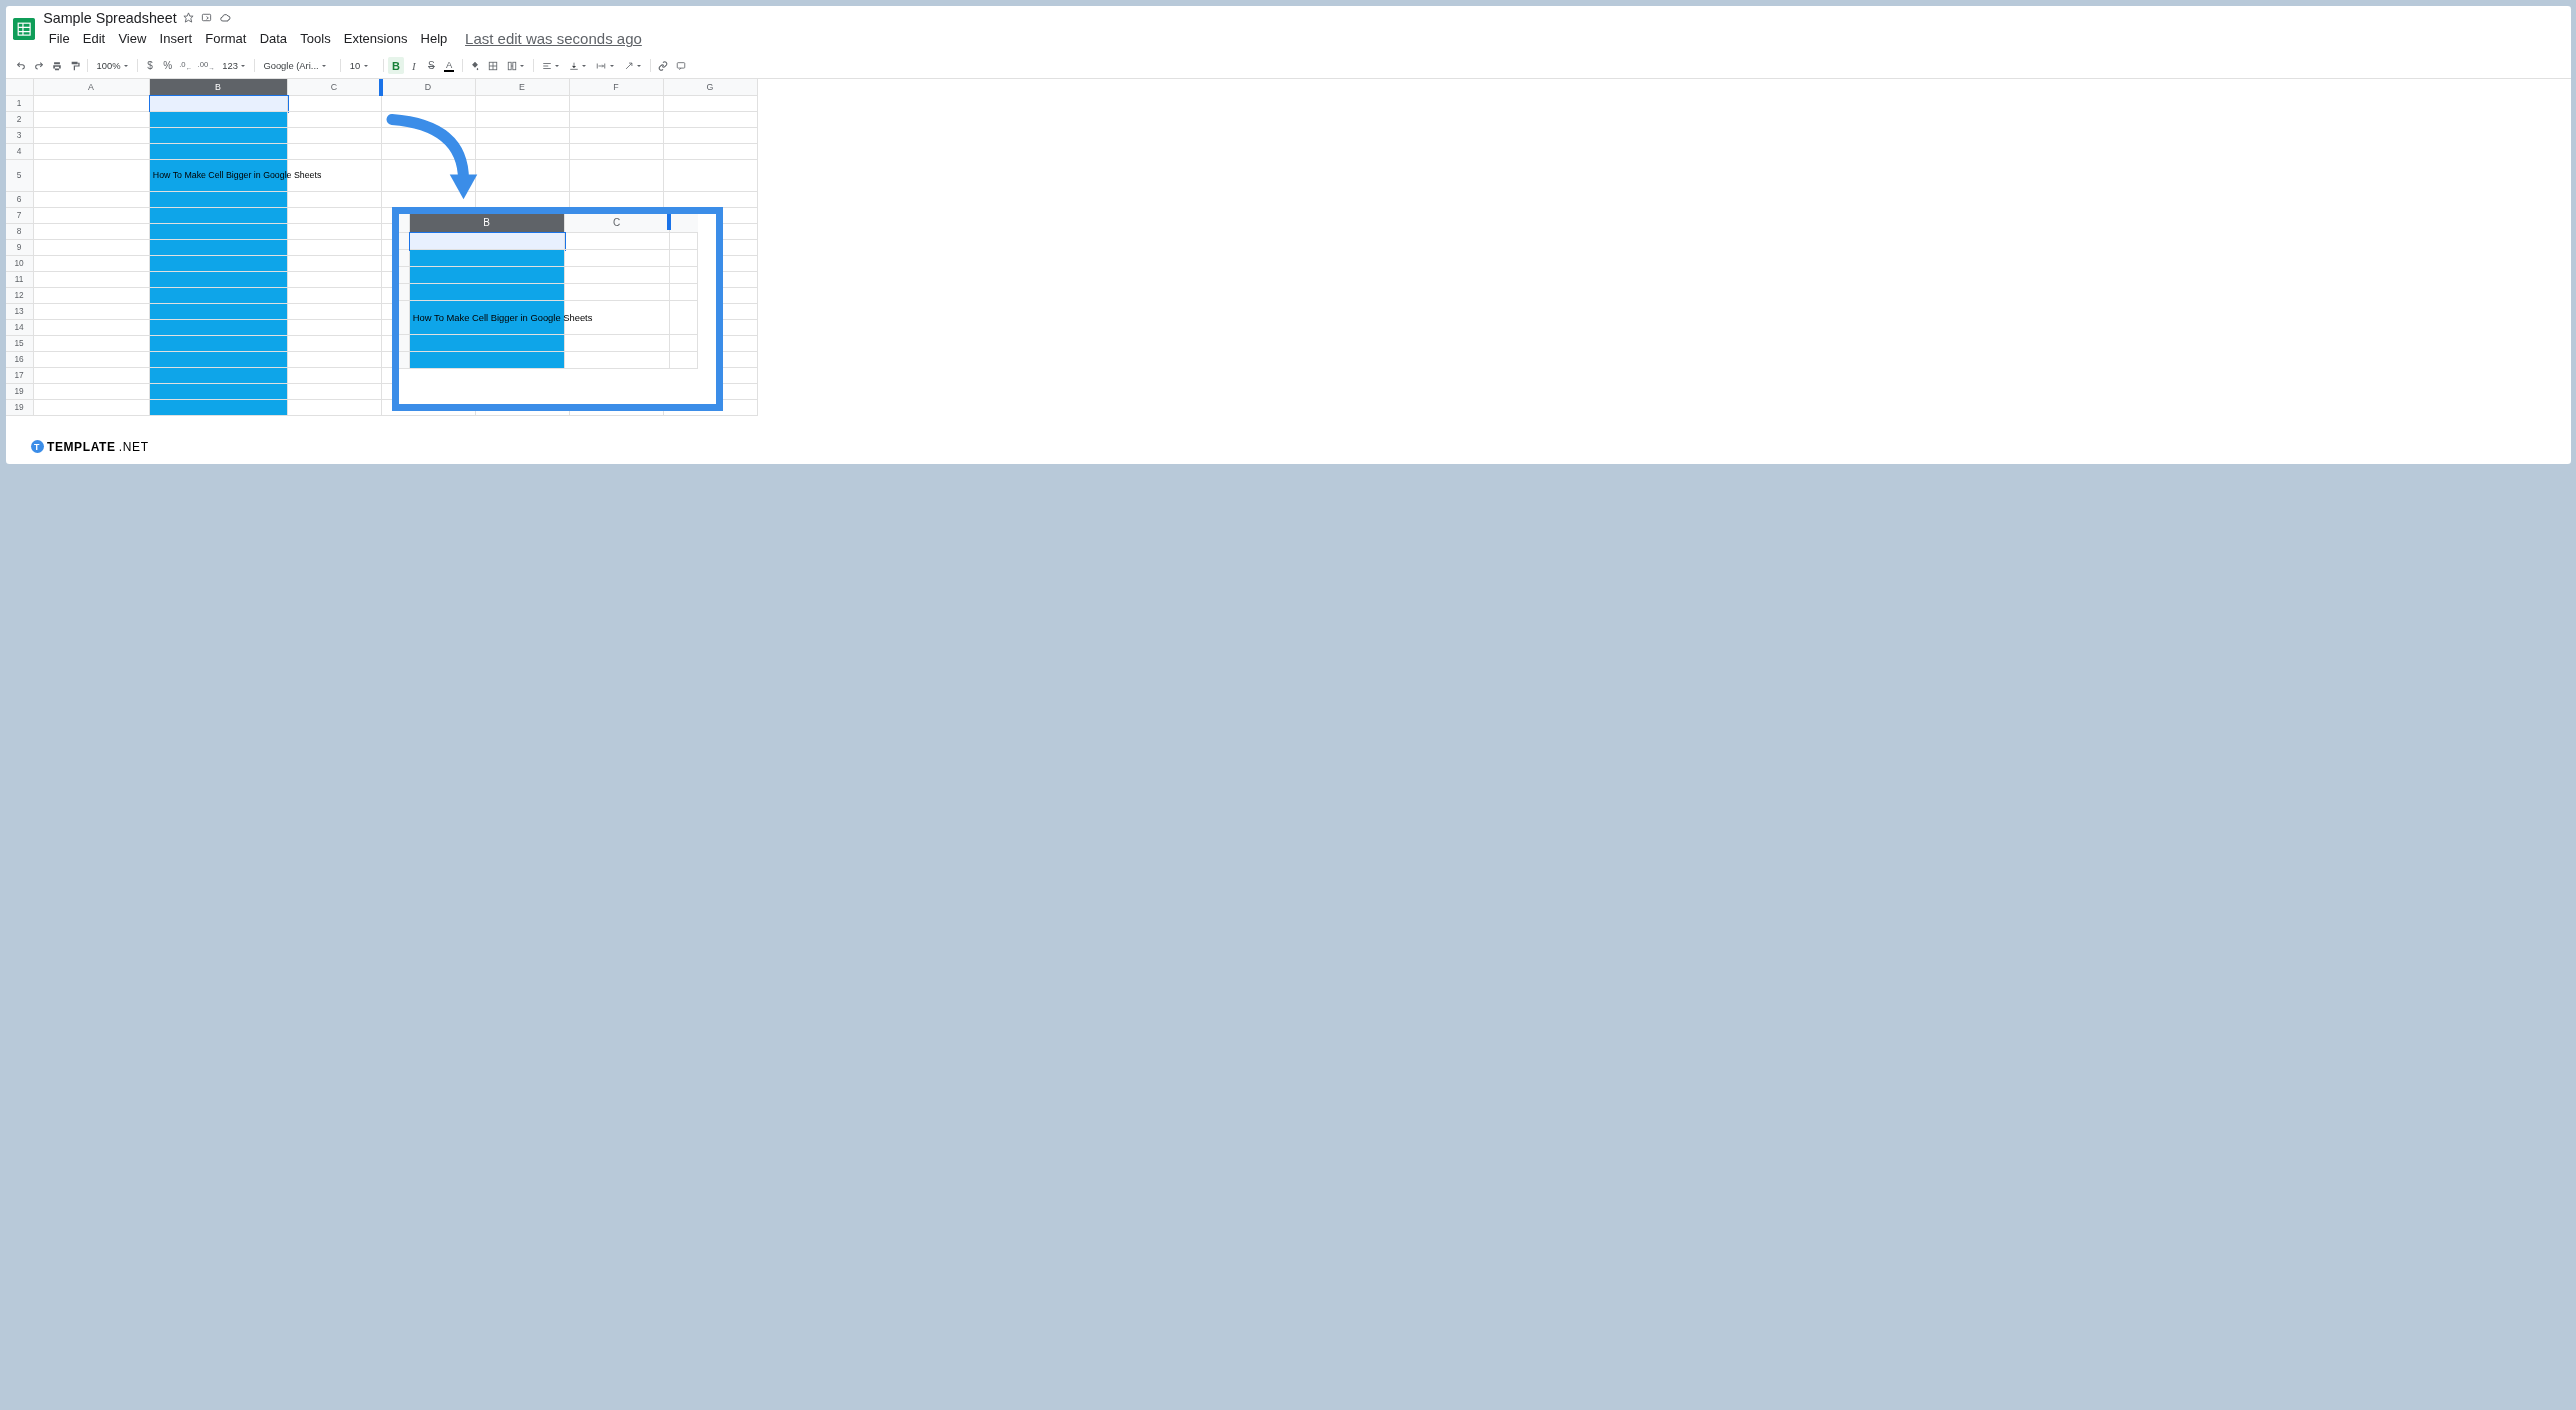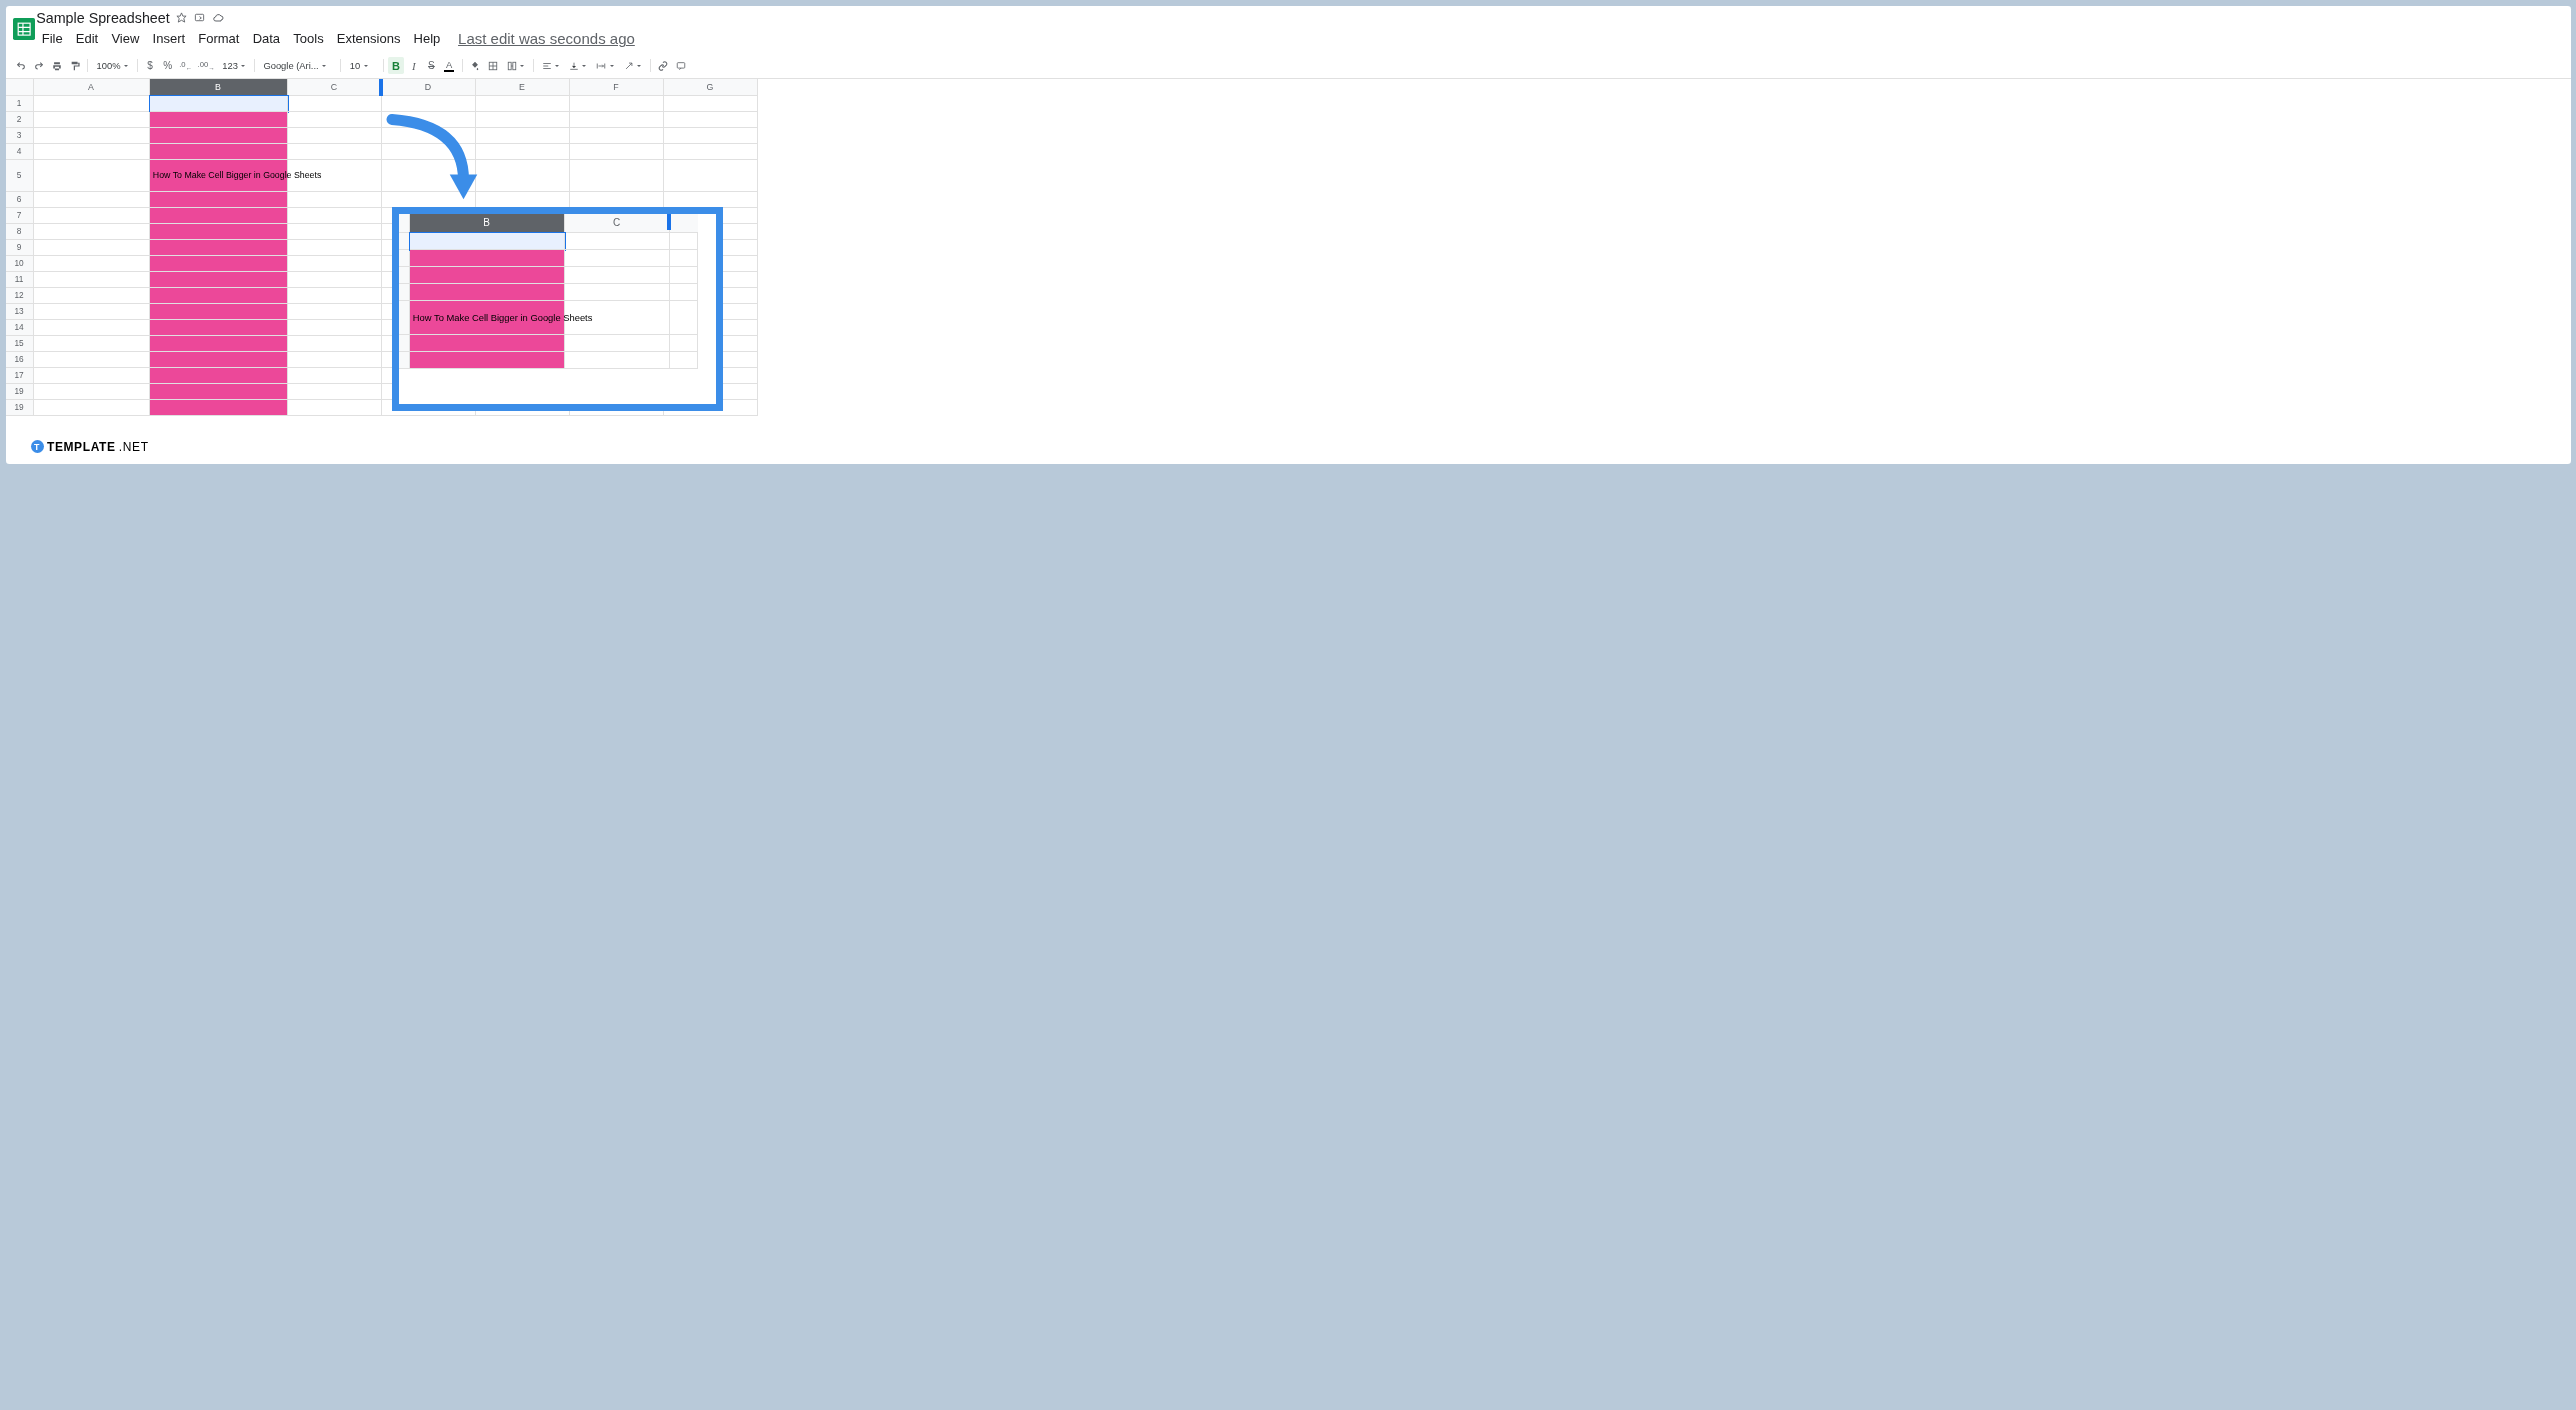--- a/index.html
+++ b/index.html
@@ -1,18 +1,18 @@
 <!DOCTYPE html>
 <html style="font-size:8.8px"><head>
 <meta charset="utf-8">
 <style>
 * { margin:0; padding:0; box-sizing:border-box; font-family:Arial,sans-serif; }
 body { background:#b8c9d9; padding:5.5px; }
 .window { background:#fff; border-radius:3.3px; overflow:hidden; height:458px; position:relative; }
-.titlebar { display:flex; align-items:center; padding:4.4px 7.7px 0; gap:1px; }
+.titlebar { display:flex; align-items:center; padding:4.4px 7.7px 0; gap:8px; }
 .logo { width:22px; height:22px; background:#0f9d58; border-radius:1.7px; display:flex; align-items:center; justify-content:center; }
 .logo svg { width:14.3px; height:14.3px; }
 .titlewrap { flex:1; }
 .titlerow { display:flex; align-items:center; gap:6.6px; }
 .doctitle { font-size:14.3px; color:#202124; font-weight:400; }
 .titleicon { color:#5f6368; cursor:pointer; display:flex; align-items:center; }
 .menubar { display:flex; gap:2.2px; margin-top:3.3px; align-items:center; }
 .menuitem { padding:2.2px 5.5px; font-size:13px; color:#202124; cursor:pointer; border-radius:2.2px; }
 .edittime { font-size:15px; color:#5f6368; text-decoration:underline; margin-left:10px; cursor:pointer; }
 .toolbar { display:flex; align-items:center; padding:4.4px 7.7px; gap:1.1px; border-bottom:0.6px solid #e0e0e0; margin-top:4.4px; }
@@ -29,21 +29,21 @@
 .rowheadspace { width:28px; background:#f8f9fa; border-right:0.6px solid #e0e0e0; border-bottom:0.6px solid #e0e0e0; }
 .colhead { border-right:0.6px solid #e0e0e0; border-bottom:0.6px solid #e0e0e0; background:#f8f9fa; display:flex; align-items:center; justify-content:center; font-size:8.8px; color:#5f6368; cursor:pointer; }
 .colhead.selected { background:#5f6368; color:#fff; }
 .gridbody { display:flex; }
 .rowheads { width:28px; }
 .rowhead { height:16px; background:#f8f9fa; border-right:0.6px solid #e0e0e0; border-bottom:0.6px solid #e0e0e0; display:flex; align-items:center; justify-content:center; font-size:8.3px; color:#5f6368; }
 .cells { position:relative; flex:1; }
 .cellrow { display:flex; height:16px; }
 .cell { border-right:0.6px solid #e0e0e0; border-bottom:0.6px solid #e0e0e0; font-size:8.8px; padding:2.2px 3.3px; white-space:nowrap; overflow:visible; }
 .cell.tallrow { height:32px; display:flex; align-items:center; }
-.selcol { background:#ec4899; }
+.selcol { background:#0ea5e9; }
 .activecell { outline:1.1px solid #1a73e8; outline-offset:-0.6px; background:#e8f0fe; }
 .resizehandle { position:absolute; top:0; width:4.4px; height:16.6px; background:#1a73e8; cursor:col-resize; z-index:5; }
 .arrow-overlay { position:absolute; left:375px; top:108px; z-index:10; }
 .inset { position:absolute; left:386px; top:201px; width:331px; height:204px; border:7.7px solid #3b8de8; background:#fff; z-index:8; }
 .inset .colheads { height:19px; }
 .inset .colhead { font-size:10px; }
 .inset .cellrow { height:17px; }
 .inset .tallrow { height:34px; }
 .brand { position:absolute; left:25px; bottom:10px; display:flex; align-items:center; gap:3.3px; font-size:12px; font-weight:700; letter-spacing:0.6px; }
 .brand .b1 { width:13.2px; height:13.2px; border-radius:50%; background:#3b8de8; color:#fff; display:flex; align-items:center; justify-content:center; font-size:8.8px; }

